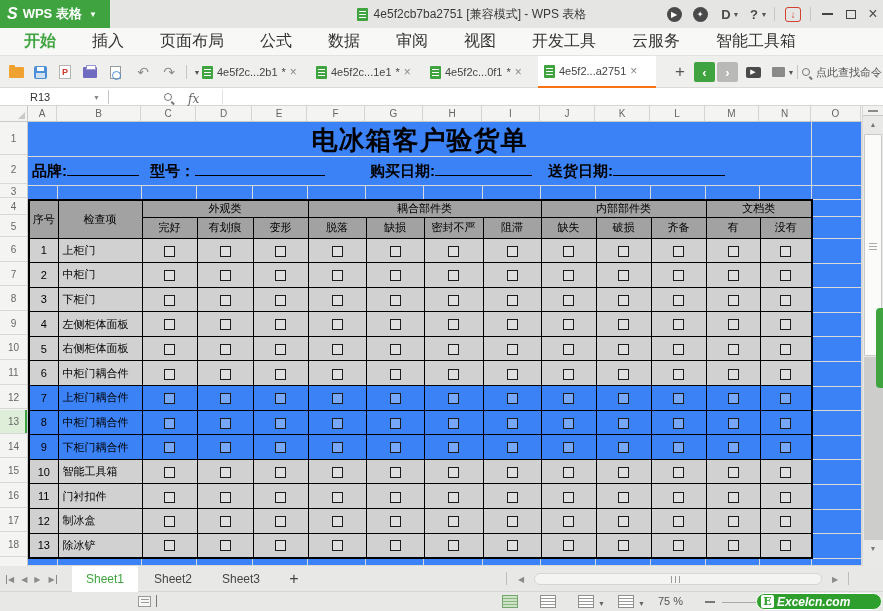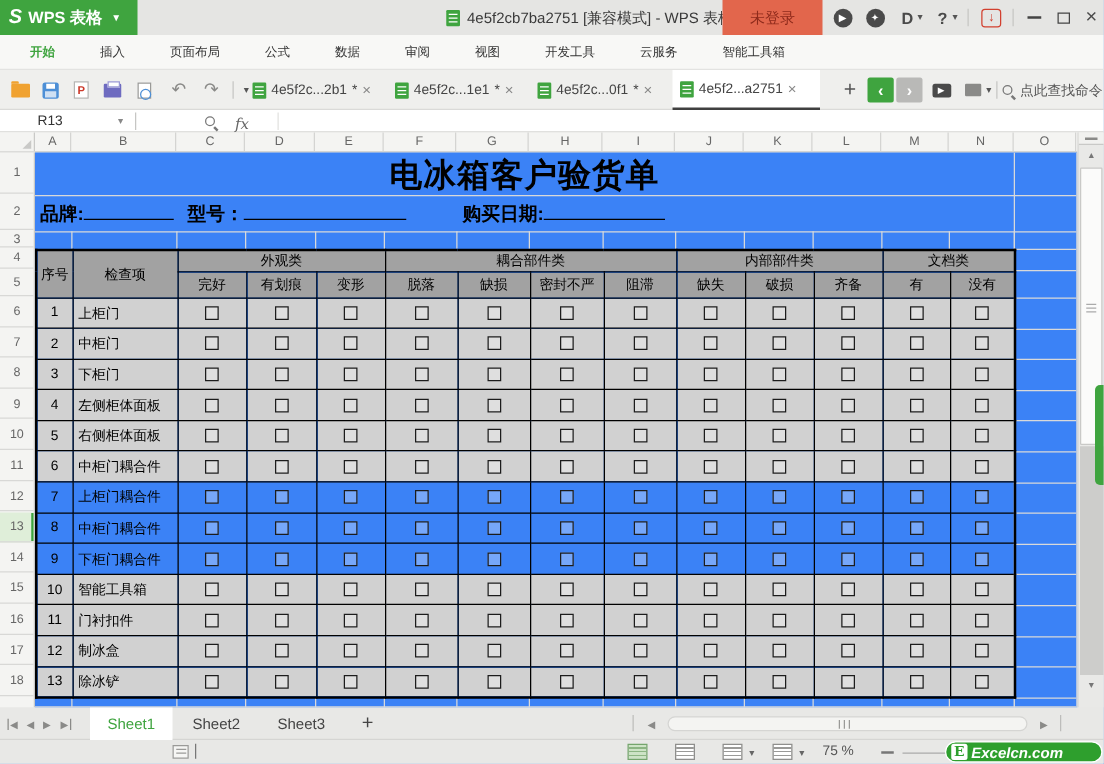--- a/index.html
+++ b/index.html
@@ -18,42 +18,42 @@
   .tb-ico { position:absolute; top:0; height:28px; display:flex; align-items:center; justify-content:center; color:#4a4a4a; font-size:13px; width:20px; }
   .circ { width:15px; height:15px; border-radius:50%; background:#4a4a4a; color:#fff; display:flex; align-items:center; justify-content:center; font-size:8px; }
   .sep-v { position:absolute; top:7px; width:1px; height:14px; background:#c6c6c4; }
   .dl-box { width:16px; height:15px; border:1.5px solid #d2402f; border-radius:3px; color:#d2402f; font-size:10px; font-weight:bold; display:flex; align-items:center; justify-content:center; }
   .win-min { width:11px; height:2px; background:#444; }
   .win-max { width:10px; height:9px; border:1.5px solid #444; }
   .caret-s { font-size:7px; color:#555; }
 
   
   .menubar { position:absolute; left:0; top:28px; width:883px; height:28px; background:#f8f8f6; display:flex; align-items:center; padding-left:24px; gap:36px; border-bottom:1px solid #e3e3e1; }
-  .menu-item { font-size:10px; color:#333; white-space:nowrap; }
+  .menu-item { font-size:16px; color:#333; white-space:nowrap; }
   .menu-item.active { color:#3fa43f; font-weight:bold; }
 
   
   .toolbar { position:absolute; left:0; top:56px; width:883px; height:32px; background:#efefed; border-bottom:1px solid #dadad8; }
   .qat { position:absolute; top:0; height:32px; display:flex; align-items:center; justify-content:center; }
   .i-folder { width:15px; height:11px; background:#f0a231; border-radius:1px; position:relative; }
   .i-folder:before { content:""; position:absolute; left:0; top:-2px; width:6px; height:2px; background:#f0a231; border-radius:1px 1px 0 0; }
   .i-save { width:13px; height:13px; background:#4d8fd6; border-radius:2px; position:relative; }
   .i-save:before { content:""; position:absolute; left:3px; top:1px; width:7px; height:4px; background:#fff; }
   .i-save:after { content:""; position:absolute; left:2px; bottom:1px; width:9px; height:5px; background:#cfe0f3; }
   .i-pdf { width:12px; height:14px; background:#fff; border:1px solid #b5b5b3; color:#cc3a2b; font-size:9px; font-weight:bold; display:flex; align-items:center; justify-content:center; }
   .i-print { width:14px; height:11px; background:#6e6bc0; border-radius:1px; position:relative; }
   .i-print:before { content:""; position:absolute; left:3px; top:-2px; width:8px; height:3px; background:#fff; border:1px solid #9a98d4; }
   .i-page { width:11px; height:13px; background:#fff; border:1px solid #9a9a98; position:relative; }
   .i-page:before { content:""; position:absolute; left:1px; top:4px; width:7px; height:7px; border:1.5px solid #4d8fd6; border-radius:50%; }
   .i-arrow { font-size:14px; color:#8a8a88; font-family:"DejaVu Sans",sans-serif; }
   .dtabs { position:absolute; left:196px; top:0; height:32px; display:flex; align-items:stretch; }
   .dtab { width:114px; display:flex; align-items:center; gap:4px; padding:0 6px; font-size:11px; color:#444; white-space:nowrap; }
   .dtab .sheet-ico { flex:0 0 auto; width:11px; height:13px; background:#3fa43f; border-radius:1px; position:relative; }
   .dtab .sheet-ico:before { content:""; position:absolute; left:2px; top:3px; width:7px; height:1.5px; background:#fff; box-shadow:0 3px 0 #fff, 0 6px 0 #fff; }
-  .dtab.active { width:118px; background:#fff; border-bottom:2px solid #404040; }
+  .dtab.active { width:118px; background:#fff; border-bottom:2px solid #f97316; }
   .dtab .x { color:#888; font-size:12px; }
   .plus-btn { position:absolute; left:668px; top:0; width:24px; height:32px; font-size:17px; color:#555; display:flex; align-items:center; justify-content:center; }
   .nav-btn { position:absolute; top:6px; width:21px; height:20px; border-radius:2px; color:#fff; font-size:13px; font-weight:bold; display:flex; align-items:center; justify-content:center; }
   .nav-prev { left:694px; background:#3fa43f; }
   .nav-next { left:717px; background:#b9b9b7; }
   .i-monitor { width:15px; height:11px; background:#4a4a4a; border-radius:2px; color:#fff; font-size:7px; display:flex; align-items:center; justify-content:center; }
   .i-share { width:13px; height:10px; background:#8a8a88; border-radius:1px; }
   .find-box { position:absolute; left:802px; top:0; height:32px; display:flex; align-items:center; gap:6px; font-size:11px; color:#555; }
   .mag { display:inline-block; width:8px; height:8px; border:1.5px solid #777; border-radius:50%; position:relative; }
   .mag:after { content:""; position:absolute; left:7px; top:7px; width:4px; height:1.5px; background:#777; transform:rotate(45deg); transform-origin:0 0; }
@@ -137,21 +137,20 @@
 <div class="titlebar">
   <div class="win-title">
     <span class="doc-ico"></span>
     <span>4e5f2cb7ba2751 [兼容模式] - WPS 表格</span>
   </div>
   <div class="wps-logo">
     <span class="s">S</span>
     <span>WPS 表格</span>
     <span class="caret">▼</span>
   </div>
-  <div class="login-btn">未登录</div>
   <div class="tb-ico" style="left:664px;">
       <span class="circ">▶</span>
     </div>
   <div class="tb-ico" style="left:690px;">
       <span class="circ">✦</span>
     </div>
   <div class="tb-ico" style="left:716px;">
       <b>D</b>
     </div>
   <div class="tb-ico" style="left:731px;width:10px;">
@@ -358,20 +357,21 @@
         <div class="gl" style="left: 731px; top: 435.8px; width: 1px; height: 8.2px;"></div>
         <div class="gl" style="left: 783px; top: 63px; width: 1px; height: 14px;"></div>
         <div class="gl" style="left: 783px; top: 435.8px; width: 1px; height: 8.2px;"></div>
         <div class="gl" style="left: 0px; top: 443px; width: 833px; height: 1px;"></div>
       </div>
     <div class="doc-title">电冰箱客户验货单</div>
     <div class="fieldrow">
         <div class="field" style="left: 4px;"><span>品牌:</span><span class="blank" style="width: 72px;"></span></div>
         <div class="field" style="left: 342px;"><span>购买日期:</span><span class="blank" style="width: 97px;"></span></div>
         <div class="field" style="left: 122px;"><span>型号：</span><span class="blank" style="width: 130px;"></span></div>
+        <div class="field" style="left: 520px;"><span>送货日期:</span><span class="blank" style="width: 112px;"></span></div>
       </div>
     <table class="insp">
       <colgroup id="cg">
           <col style="width: 29px;">
           <col style="width: 84px;">
           <col style="width: 55px;">
           <col style="width: 56px;">
           <col style="width: 55px;">
           <col style="width: 58px;">
           <col style="width: 58px;">

